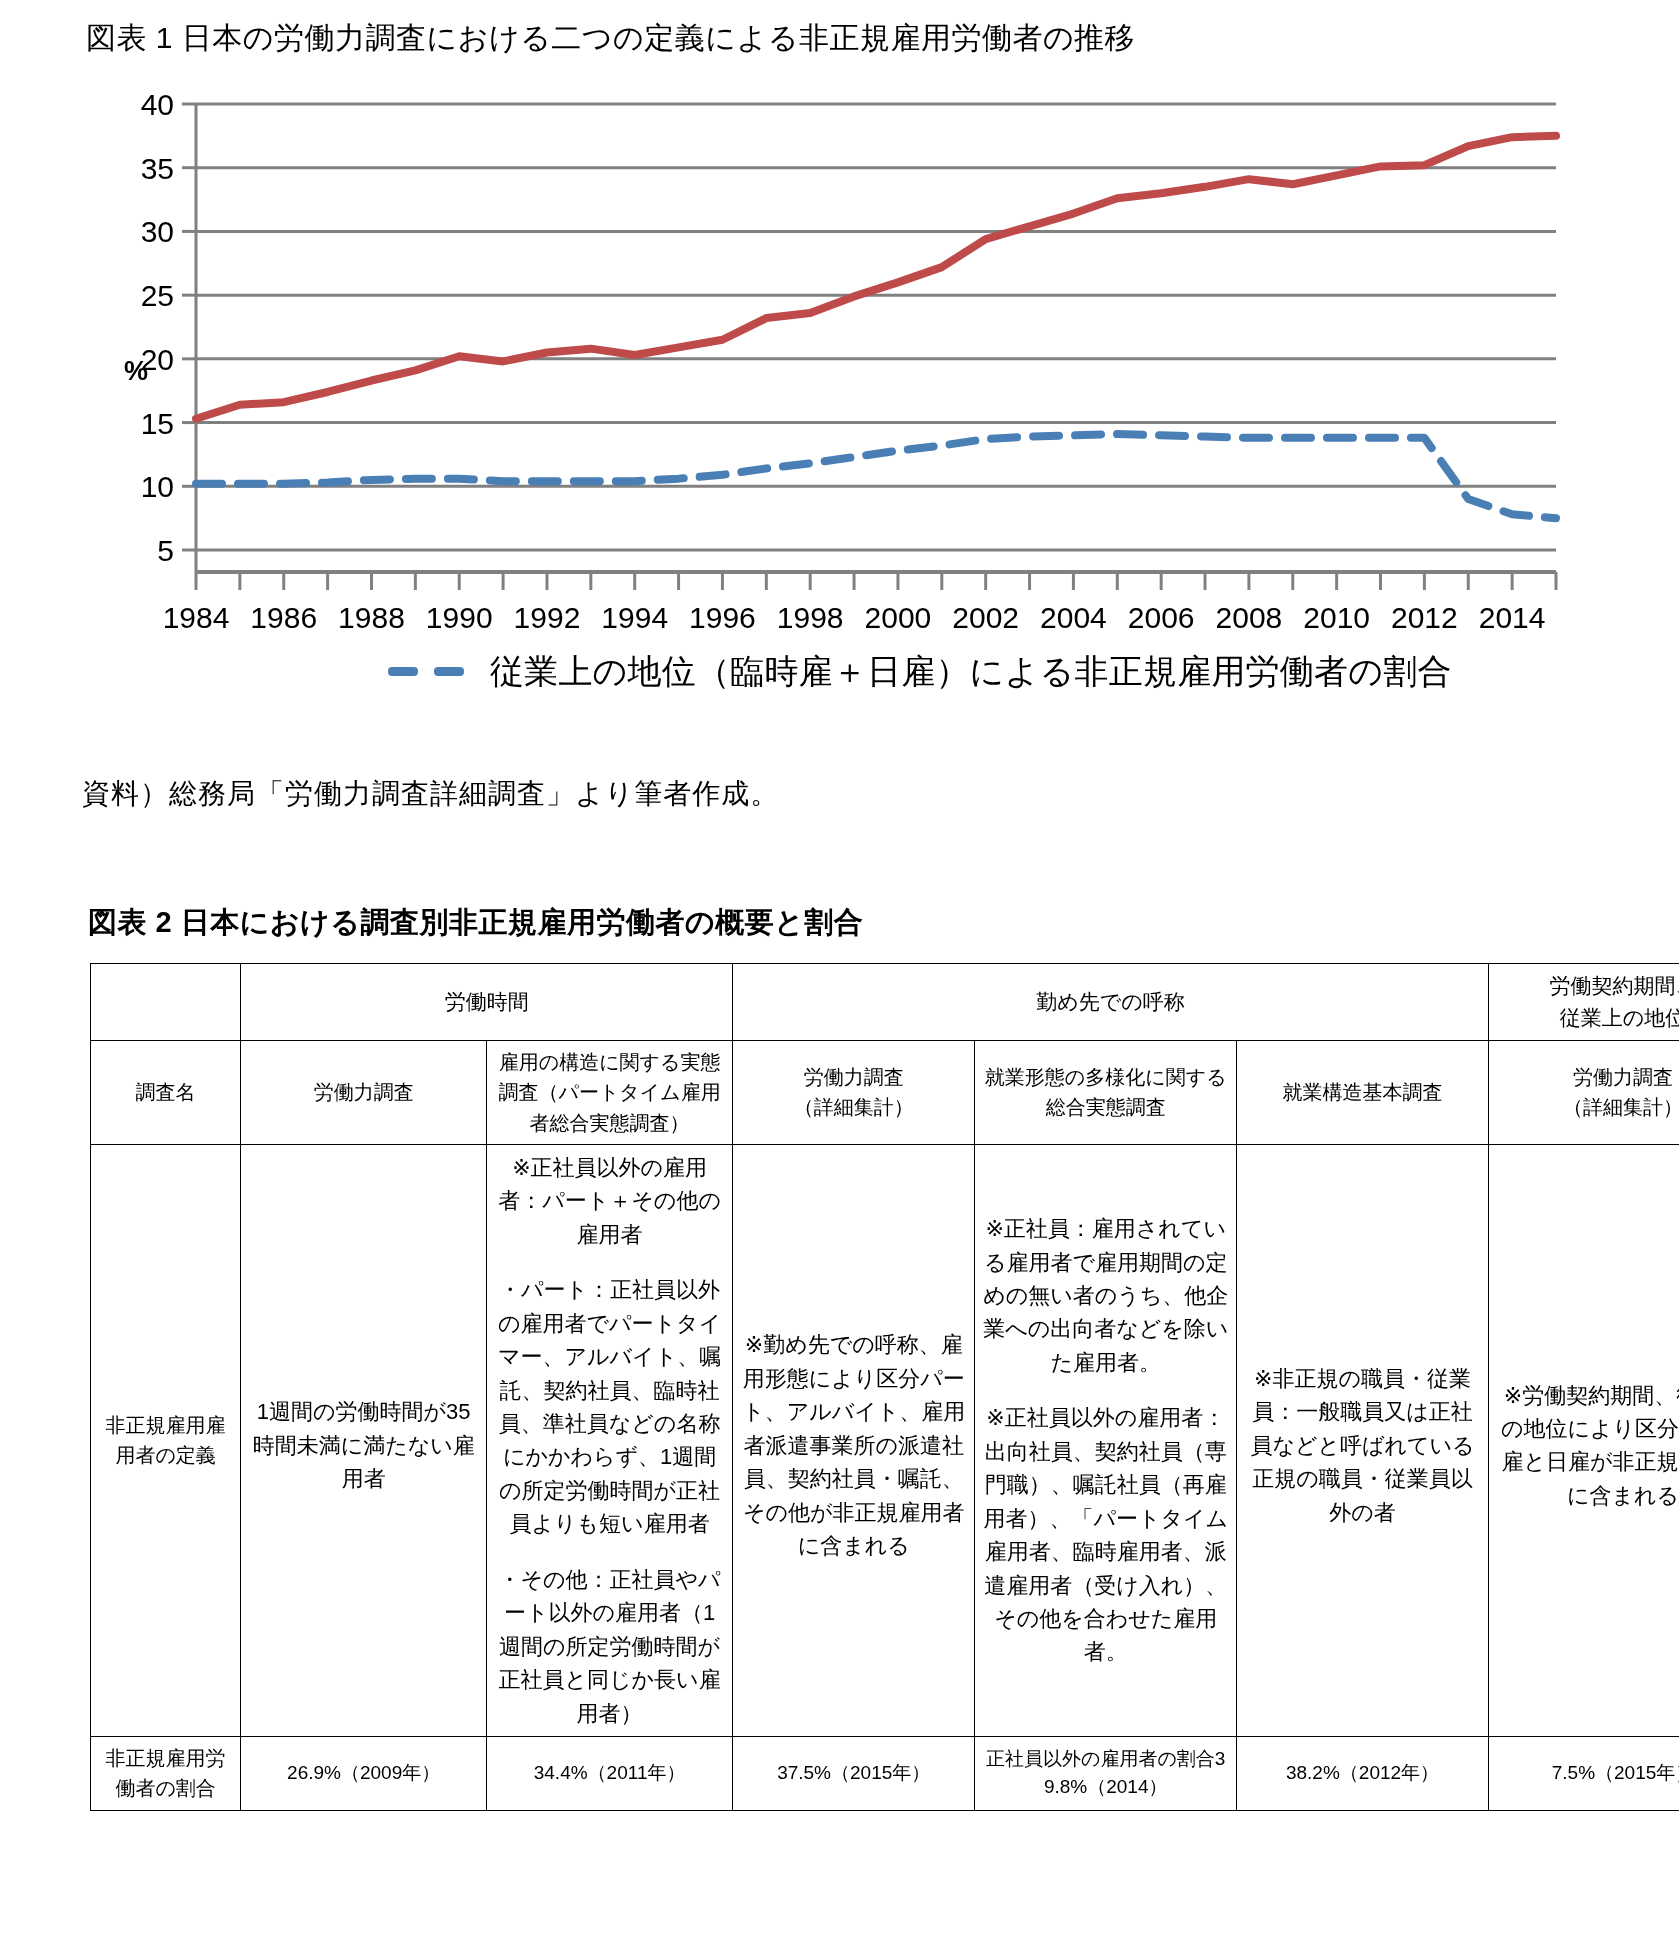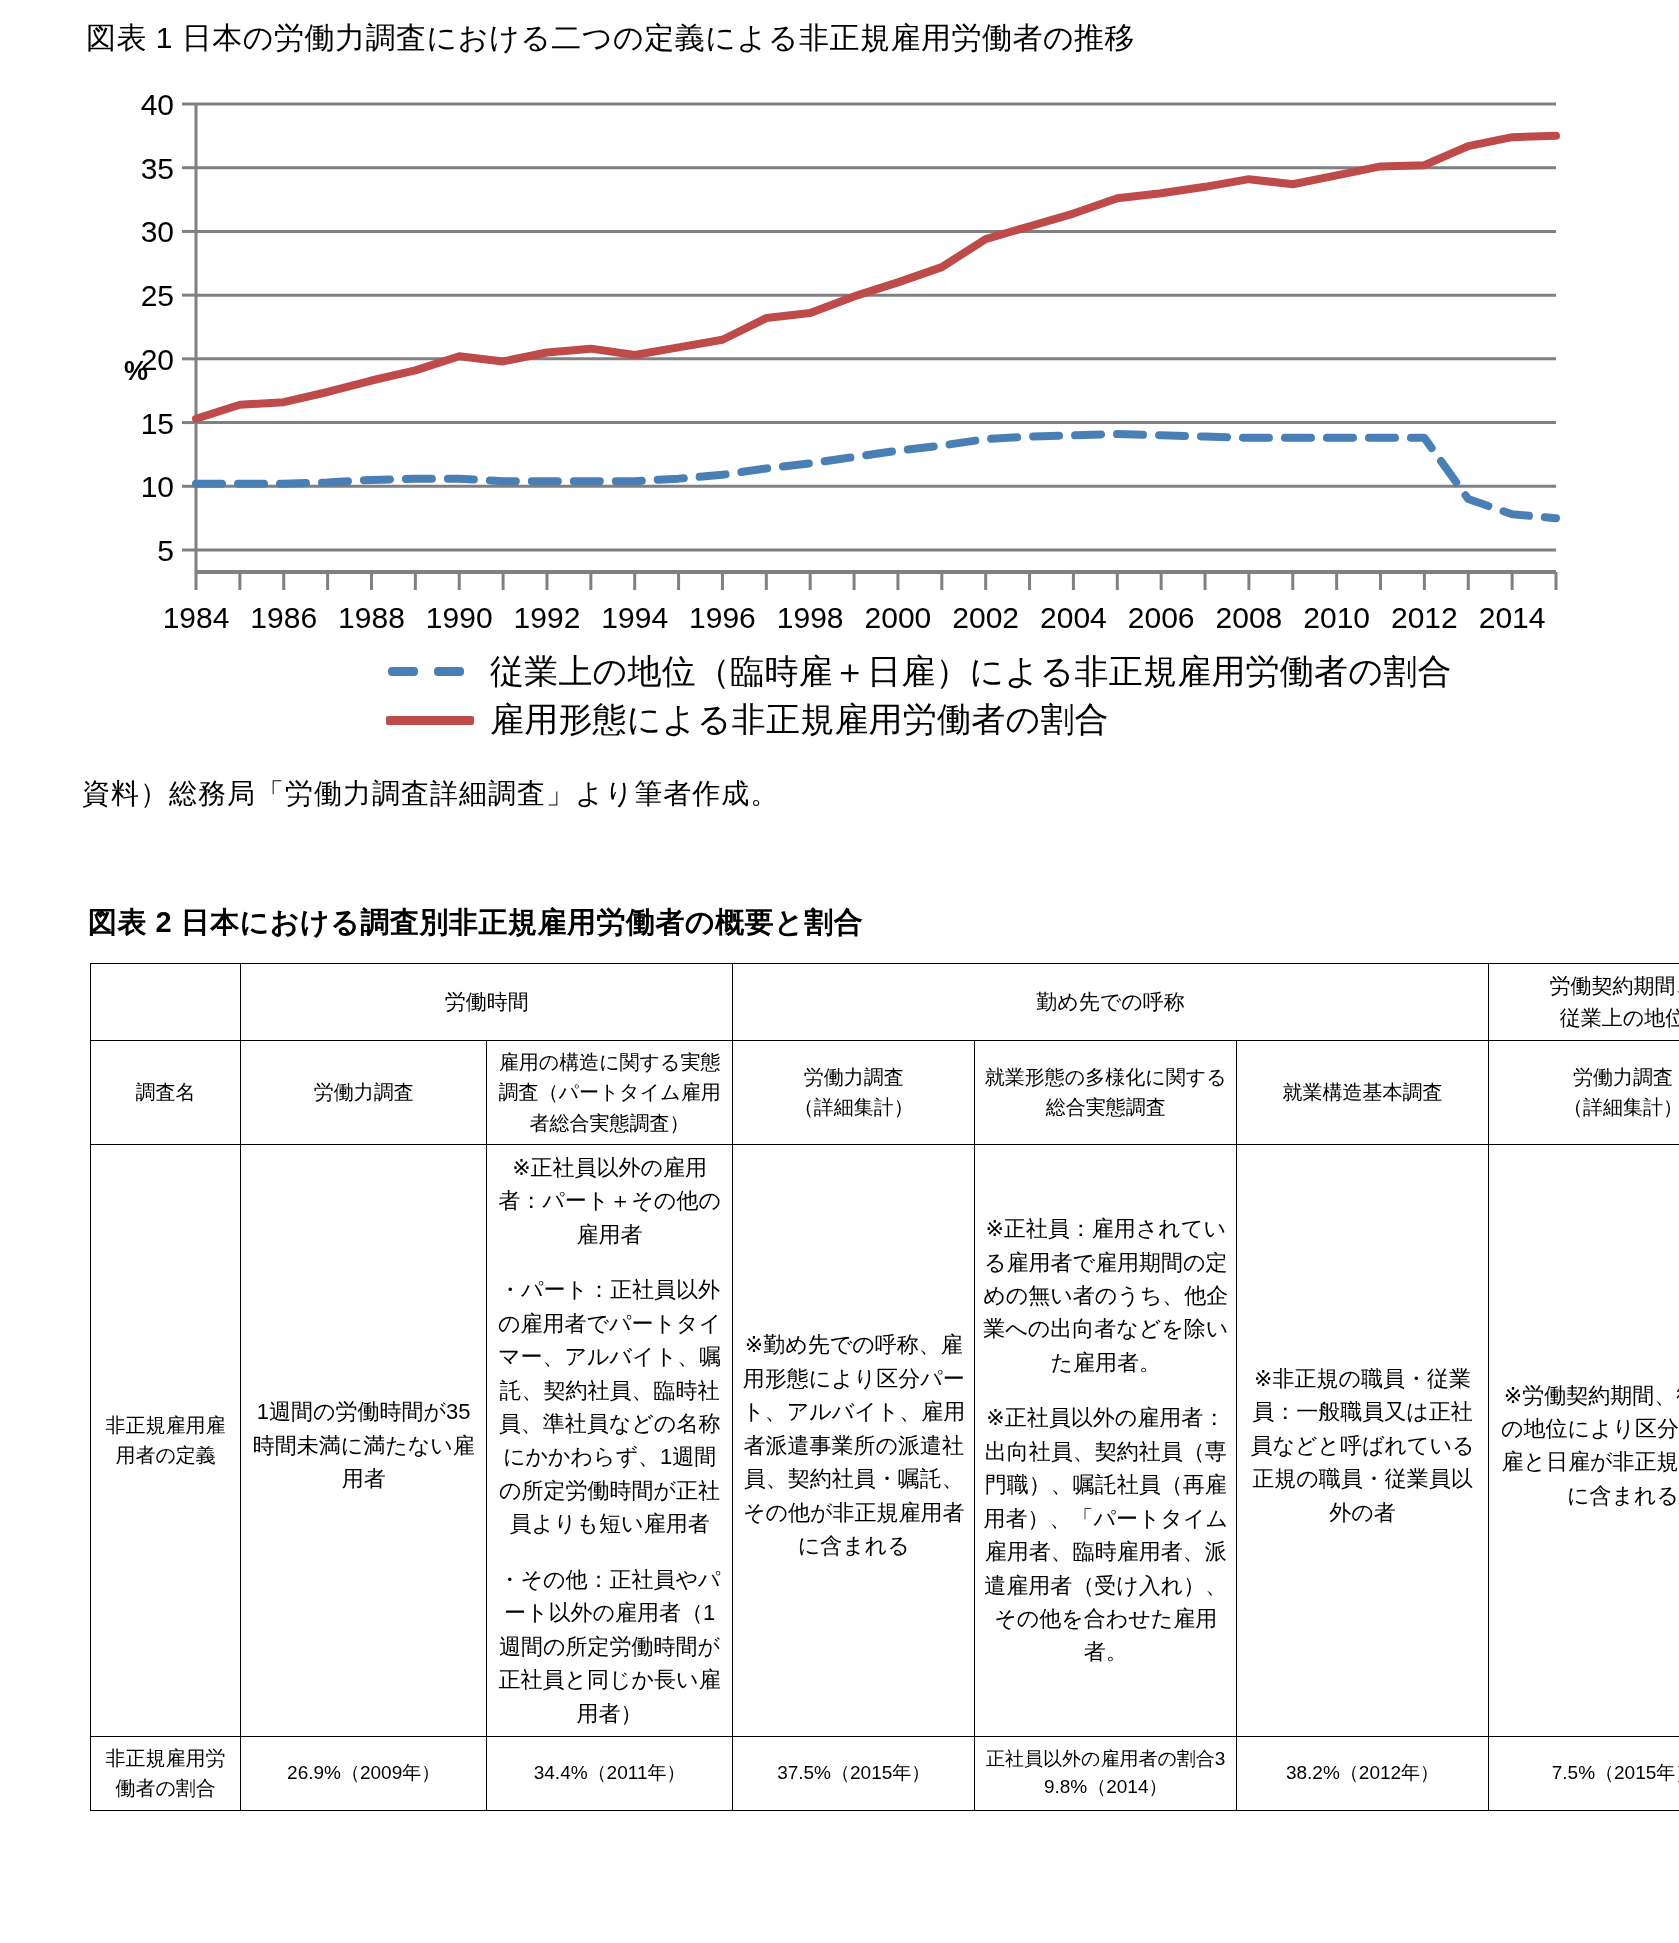--- a/index.html
+++ b/index.html
@@ -241,24 +241,20 @@
         </g>
       <text id="ylabel-text" x="38" y="300" font-size="27" font-weight="bold" font-family="Liberation Sans, sans-serif" fill="#000">%</text>
     </svg>
   </div>
 
   <div class="legend">
     <div class="legend-row">
       <span class="legend-key dashed"></span>
       <span class="legend-label">従業上の地位（臨時雇＋日雇）による非正規雇用労働者の割合</span>
     </div>
-    <div class="legend-row">
-      <span class="legend-key solid"></span>
-      <span class="legend-label">雇用形態による非正規雇用労働者の割合</span>
-    </div>
   </div>
 
   <div class="source-note">資料）総務局「労働力調査詳細調査」より筆者作成。</div>
 
   <div class="fig2-title">図表 2 日本における調査別非正規雇用労働者の概要と割合</div>
 
   <div class="table-wrap">
     <table class="fig2">
       <colgroup>
         <col class="col-a">

